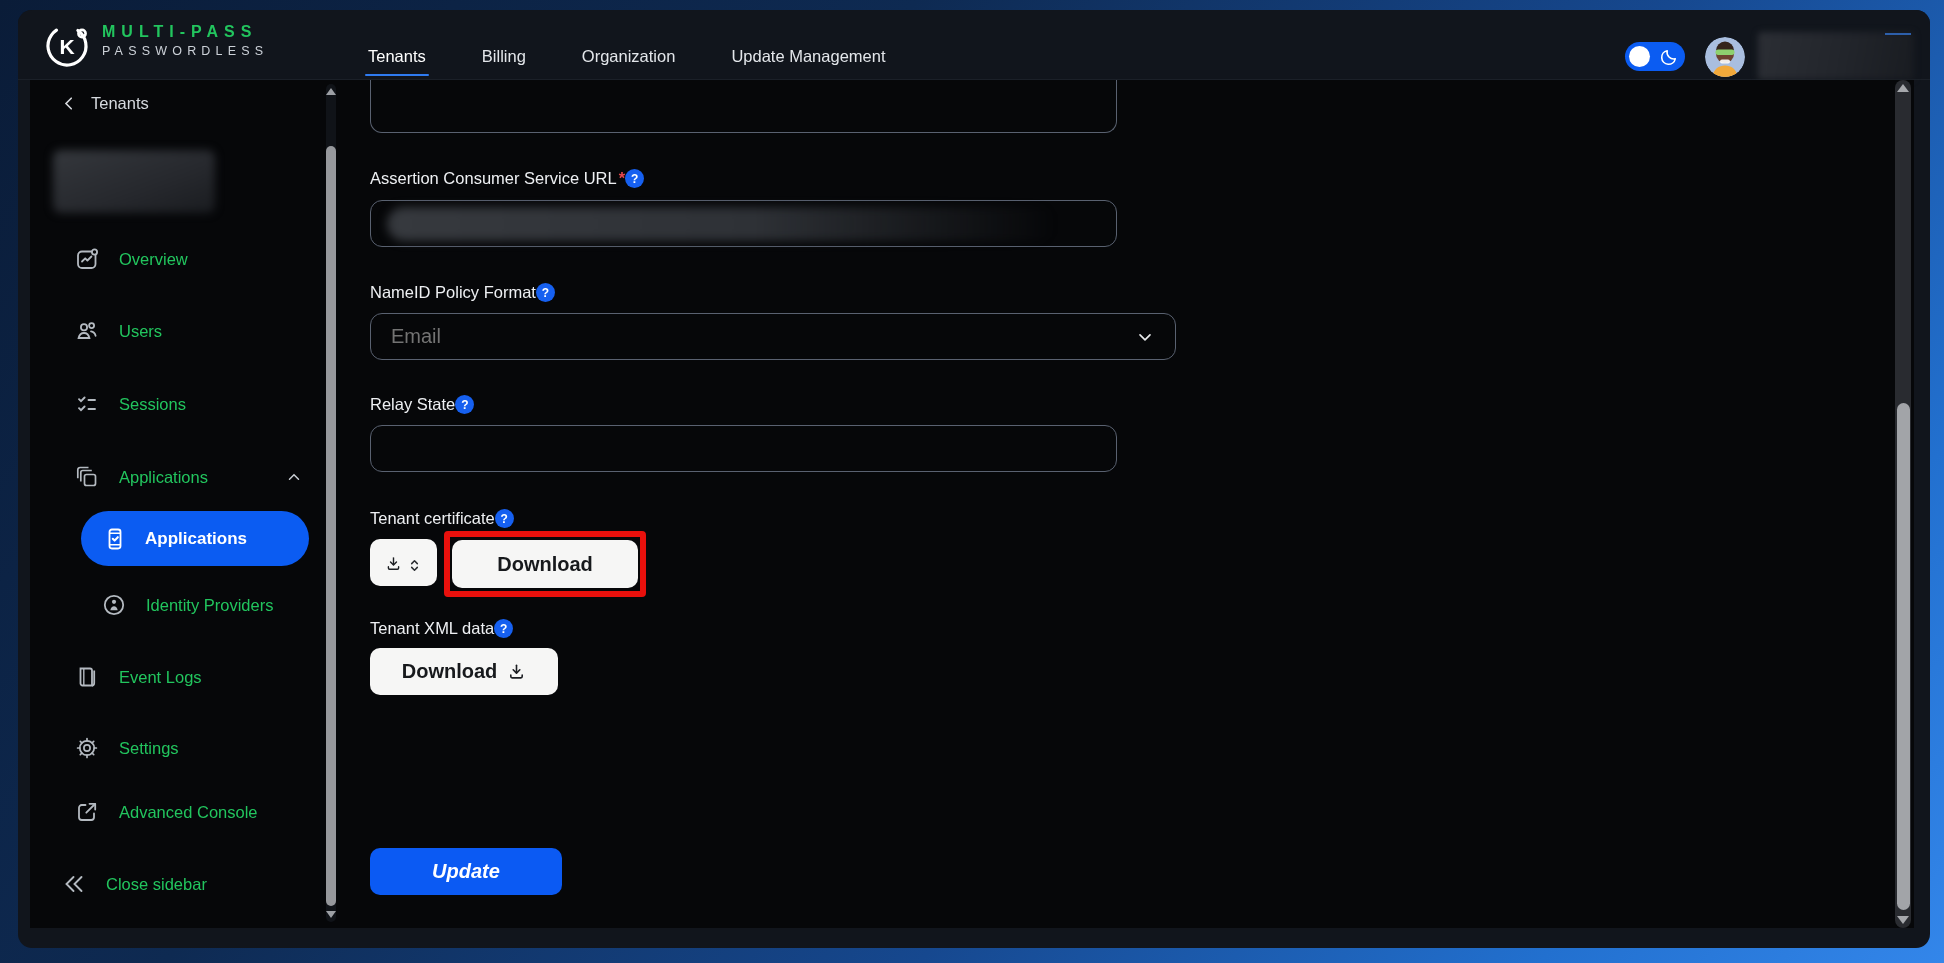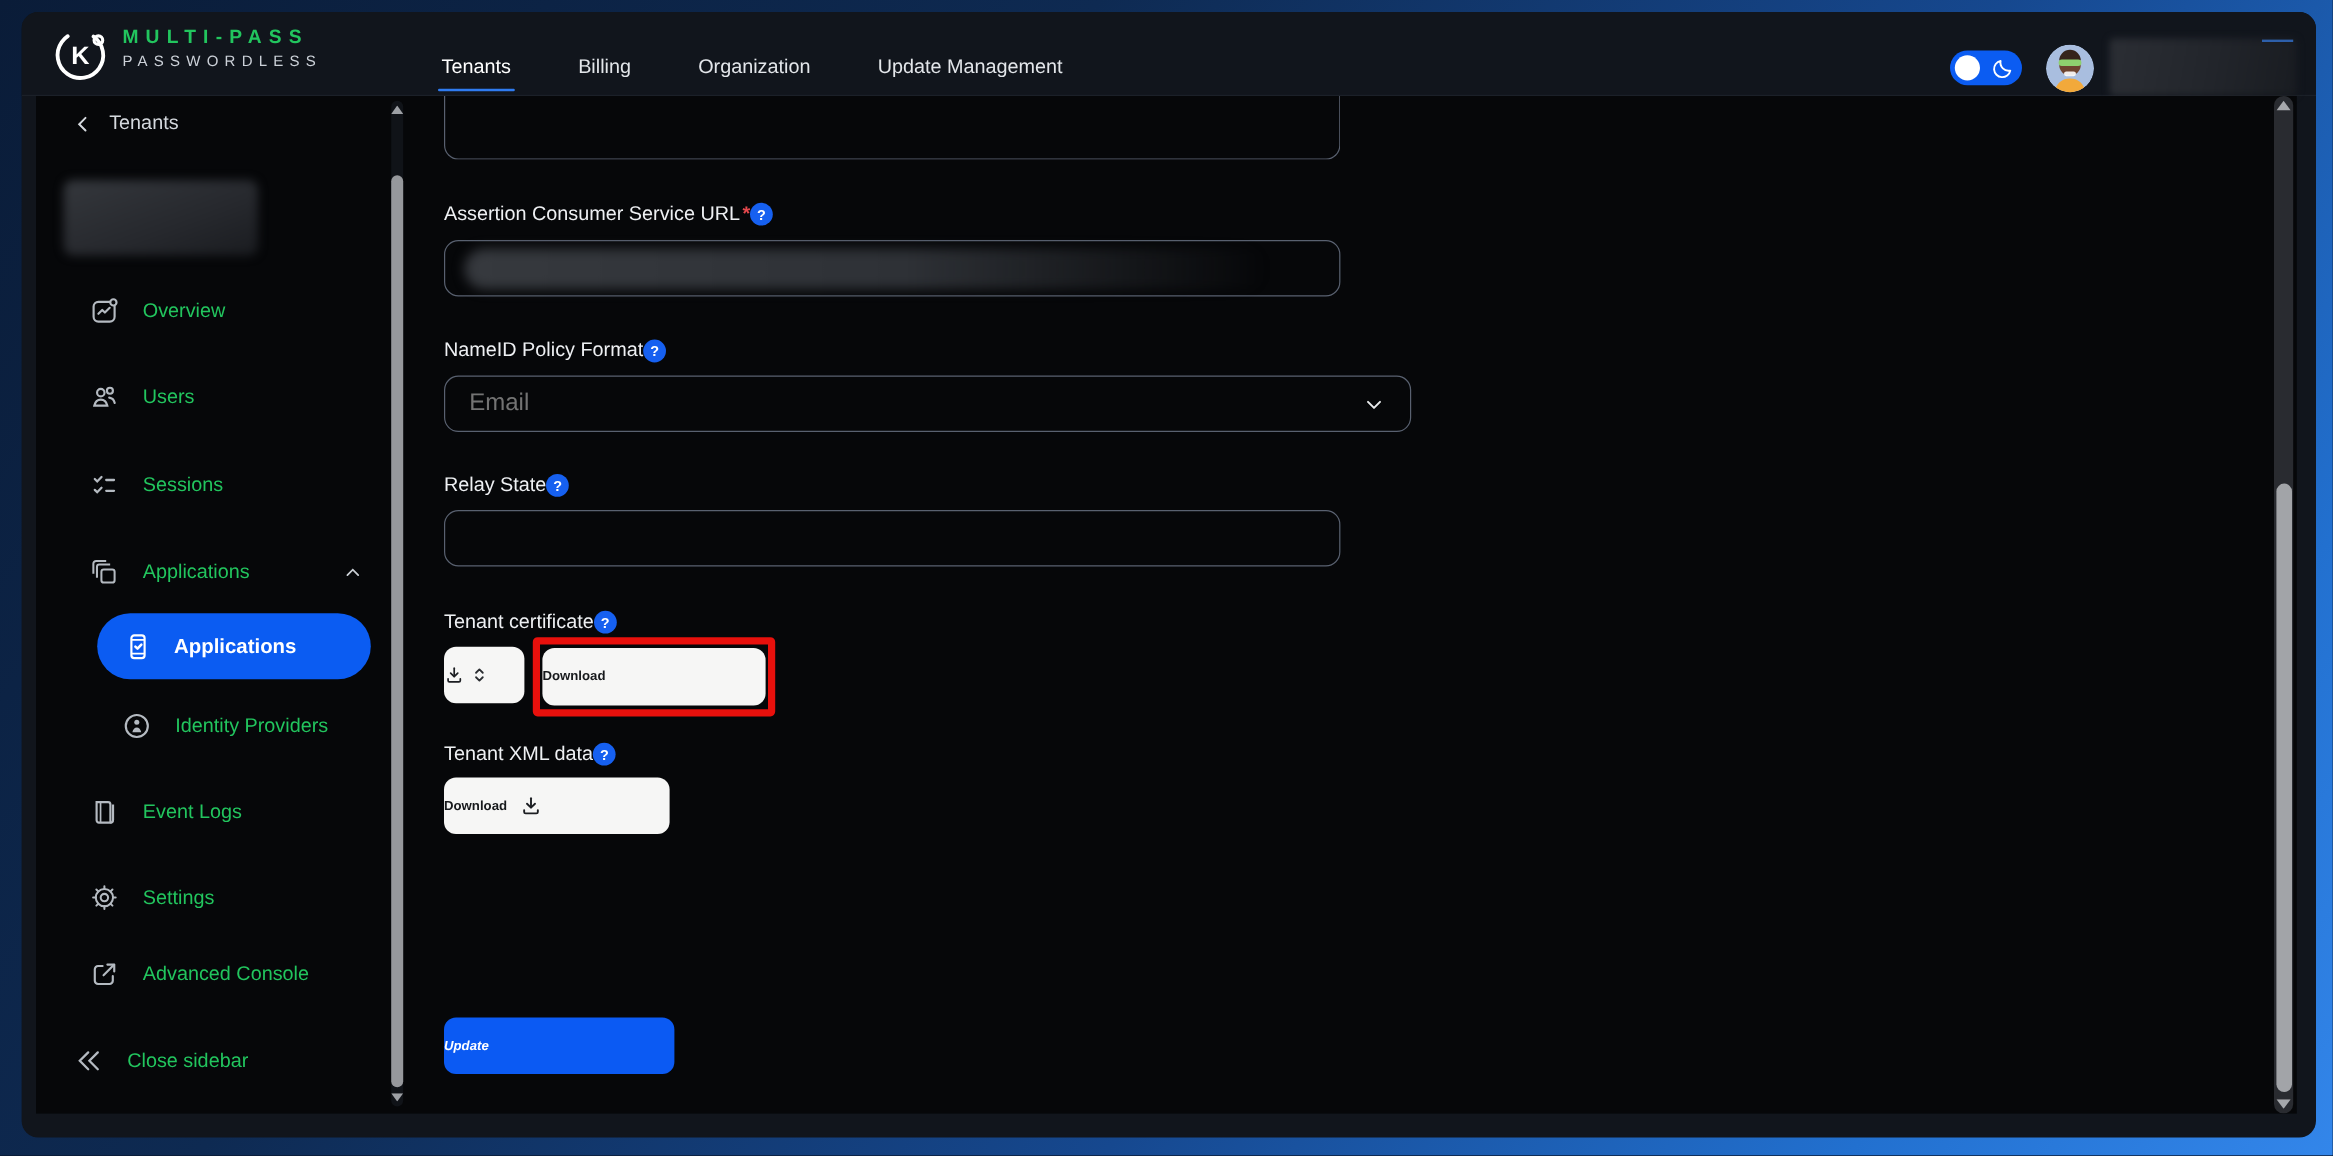--- a/index.html
+++ b/index.html
@@ -70,22 +70,22 @@
     display:flex;align-items:center;justify-content:center;cursor:pointer;}
   .tb{position:absolute;left:340px;width:747px;height:47px;border:1.5px solid #596170;border-radius:12px;background:transparent;}
   .tb-cut{top:0;height:53px;border-top:none;border-radius:0 0 12px 12px;}
   .tb-acs{top:120px;}
   .tb-relay{top:345px;}
   .redacted-val{position:absolute;left:16px;top:6px;width:668px;height:34px;border-radius:17px;
     background:linear-gradient(90deg,#36393e 0%,#2e3136 55%,rgba(20,22,25,0) 100%);filter:blur(5px);}
   .select{position:absolute;left:340px;top:233px;width:806px;height:47px;border:1.5px solid #596170;border-radius:12px;
     display:flex;align-items:center;padding:0 20px;color:#737373;font-size:20px;cursor:pointer;}
   .select .chev{margin-left:auto;width:20px;height:20px;color:#e8eaec;}
-  .btn{position:absolute;background:#f6f6f5;border-radius:10px;display:flex;align-items:center;justify-content:flex-start;
-    gap:10px;color:#17191c;font-size:11px;font-weight:700;cursor:pointer;}
+  .btn{position:absolute;background:#f6f6f5;border-radius:10px;display:flex;align-items:center;justify-content:center;
+    gap:10px;color:#17191c;font-size:20px;font-weight:700;cursor:pointer;}
   .btn .ic{width:19px;height:19px;color:#1c1e22;}
   .cert-fmt{left:340px;top:459px;width:67px;height:47px;gap:5px;}
   .cert-fmt .ic2{width:15px;height:15px;color:#2a2d31;}
   .cert-dl{left:422px;top:460px;width:186px;height:48px;}
   .red-box{position:absolute;left:414px;top:451px;width:202px;height:66px;border:6px solid #e8100c;border-radius:4px;pointer-events:none;}
   .xml-dl{left:340px;top:568px;width:188px;height:47px;}
   .add-attr{left:340px;top:643px;width:193px;height:47px;}
   .update{left:340px;top:768px;width:192px;height:47px;background:#0b5af3;color:#ffffff;font-weight:600;font-style:italic;}
   .lbl-acs{left:340px;top:89px;}
   .lbl-nameid{left:340px;top:203px;}

